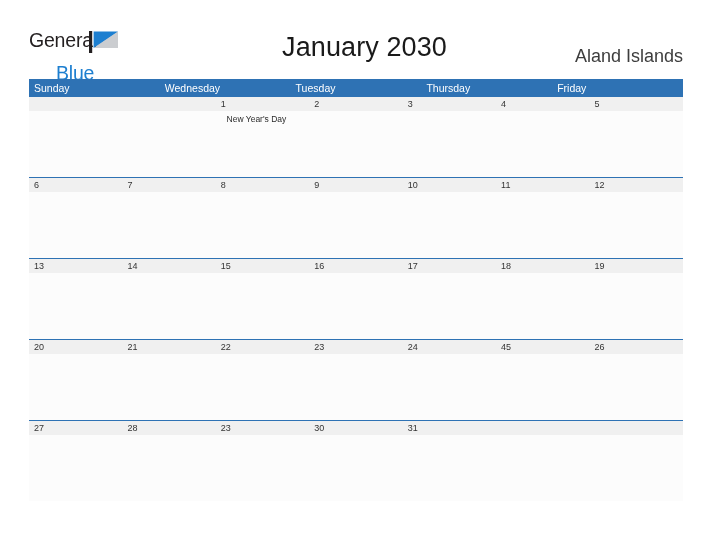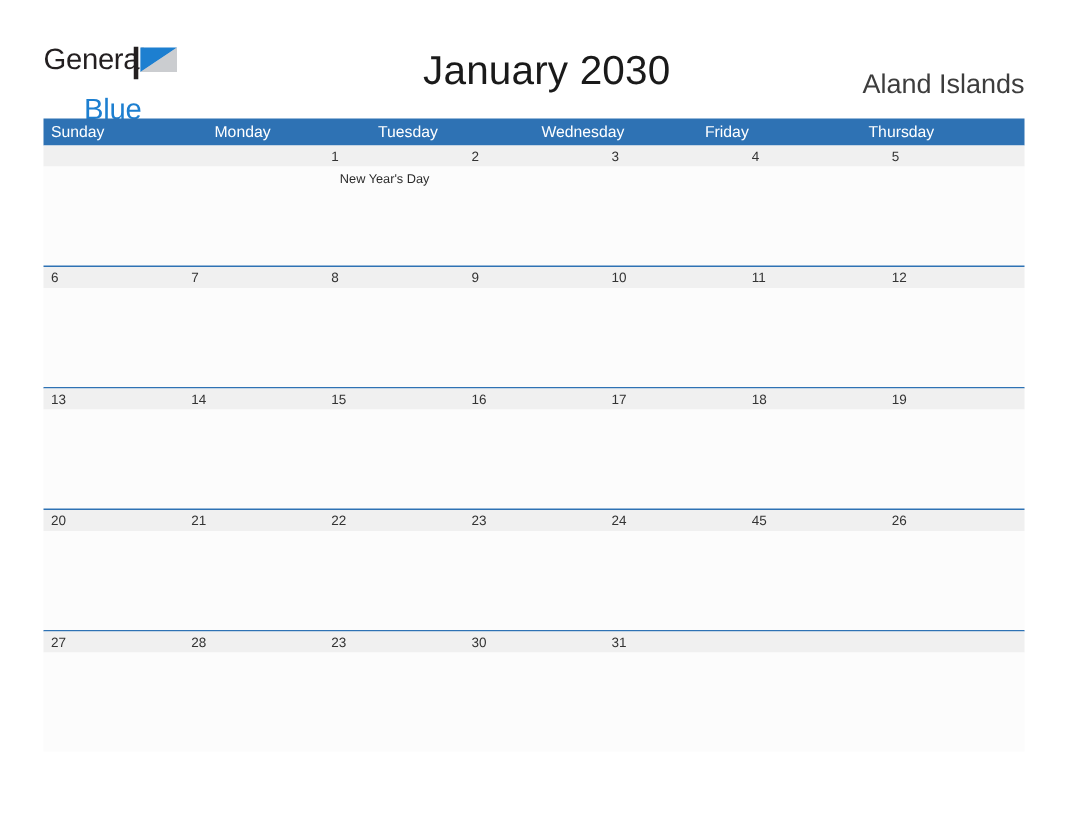--- a/index.html
+++ b/index.html
@@ -154,25 +154,24 @@
   </div>
 
   <div class="cal-title">January 2030</div>
 
   <div class="region-label">Aland Islands</div>
 </div>
 
 <div class="calendar">
   <div class="weekday-row">
       <div class="weekday-cell">Sunday</div>
-      <div class="weekday-cell">Monday</div>
+      <div class="weekday-cell">Wednesday</div>
       <div class="weekday-cell">Tuesday</div>
-      <div class="weekday-cell">Wednesday</div>
+      <div class="weekday-cell">Thursday</div>
       <div class="weekday-cell">Friday</div>
-      <div class="weekday-cell">Thursday</div>
     </div>
   <div>
       <div class="week-row">
         <div class="date-band">
           <div class="date-cell"></div>
           <div class="date-cell"></div>
           <div class="date-cell">1</div>
           <div class="date-cell">2</div>
           <div class="date-cell">3</div>
           <div class="date-cell">4</div>

